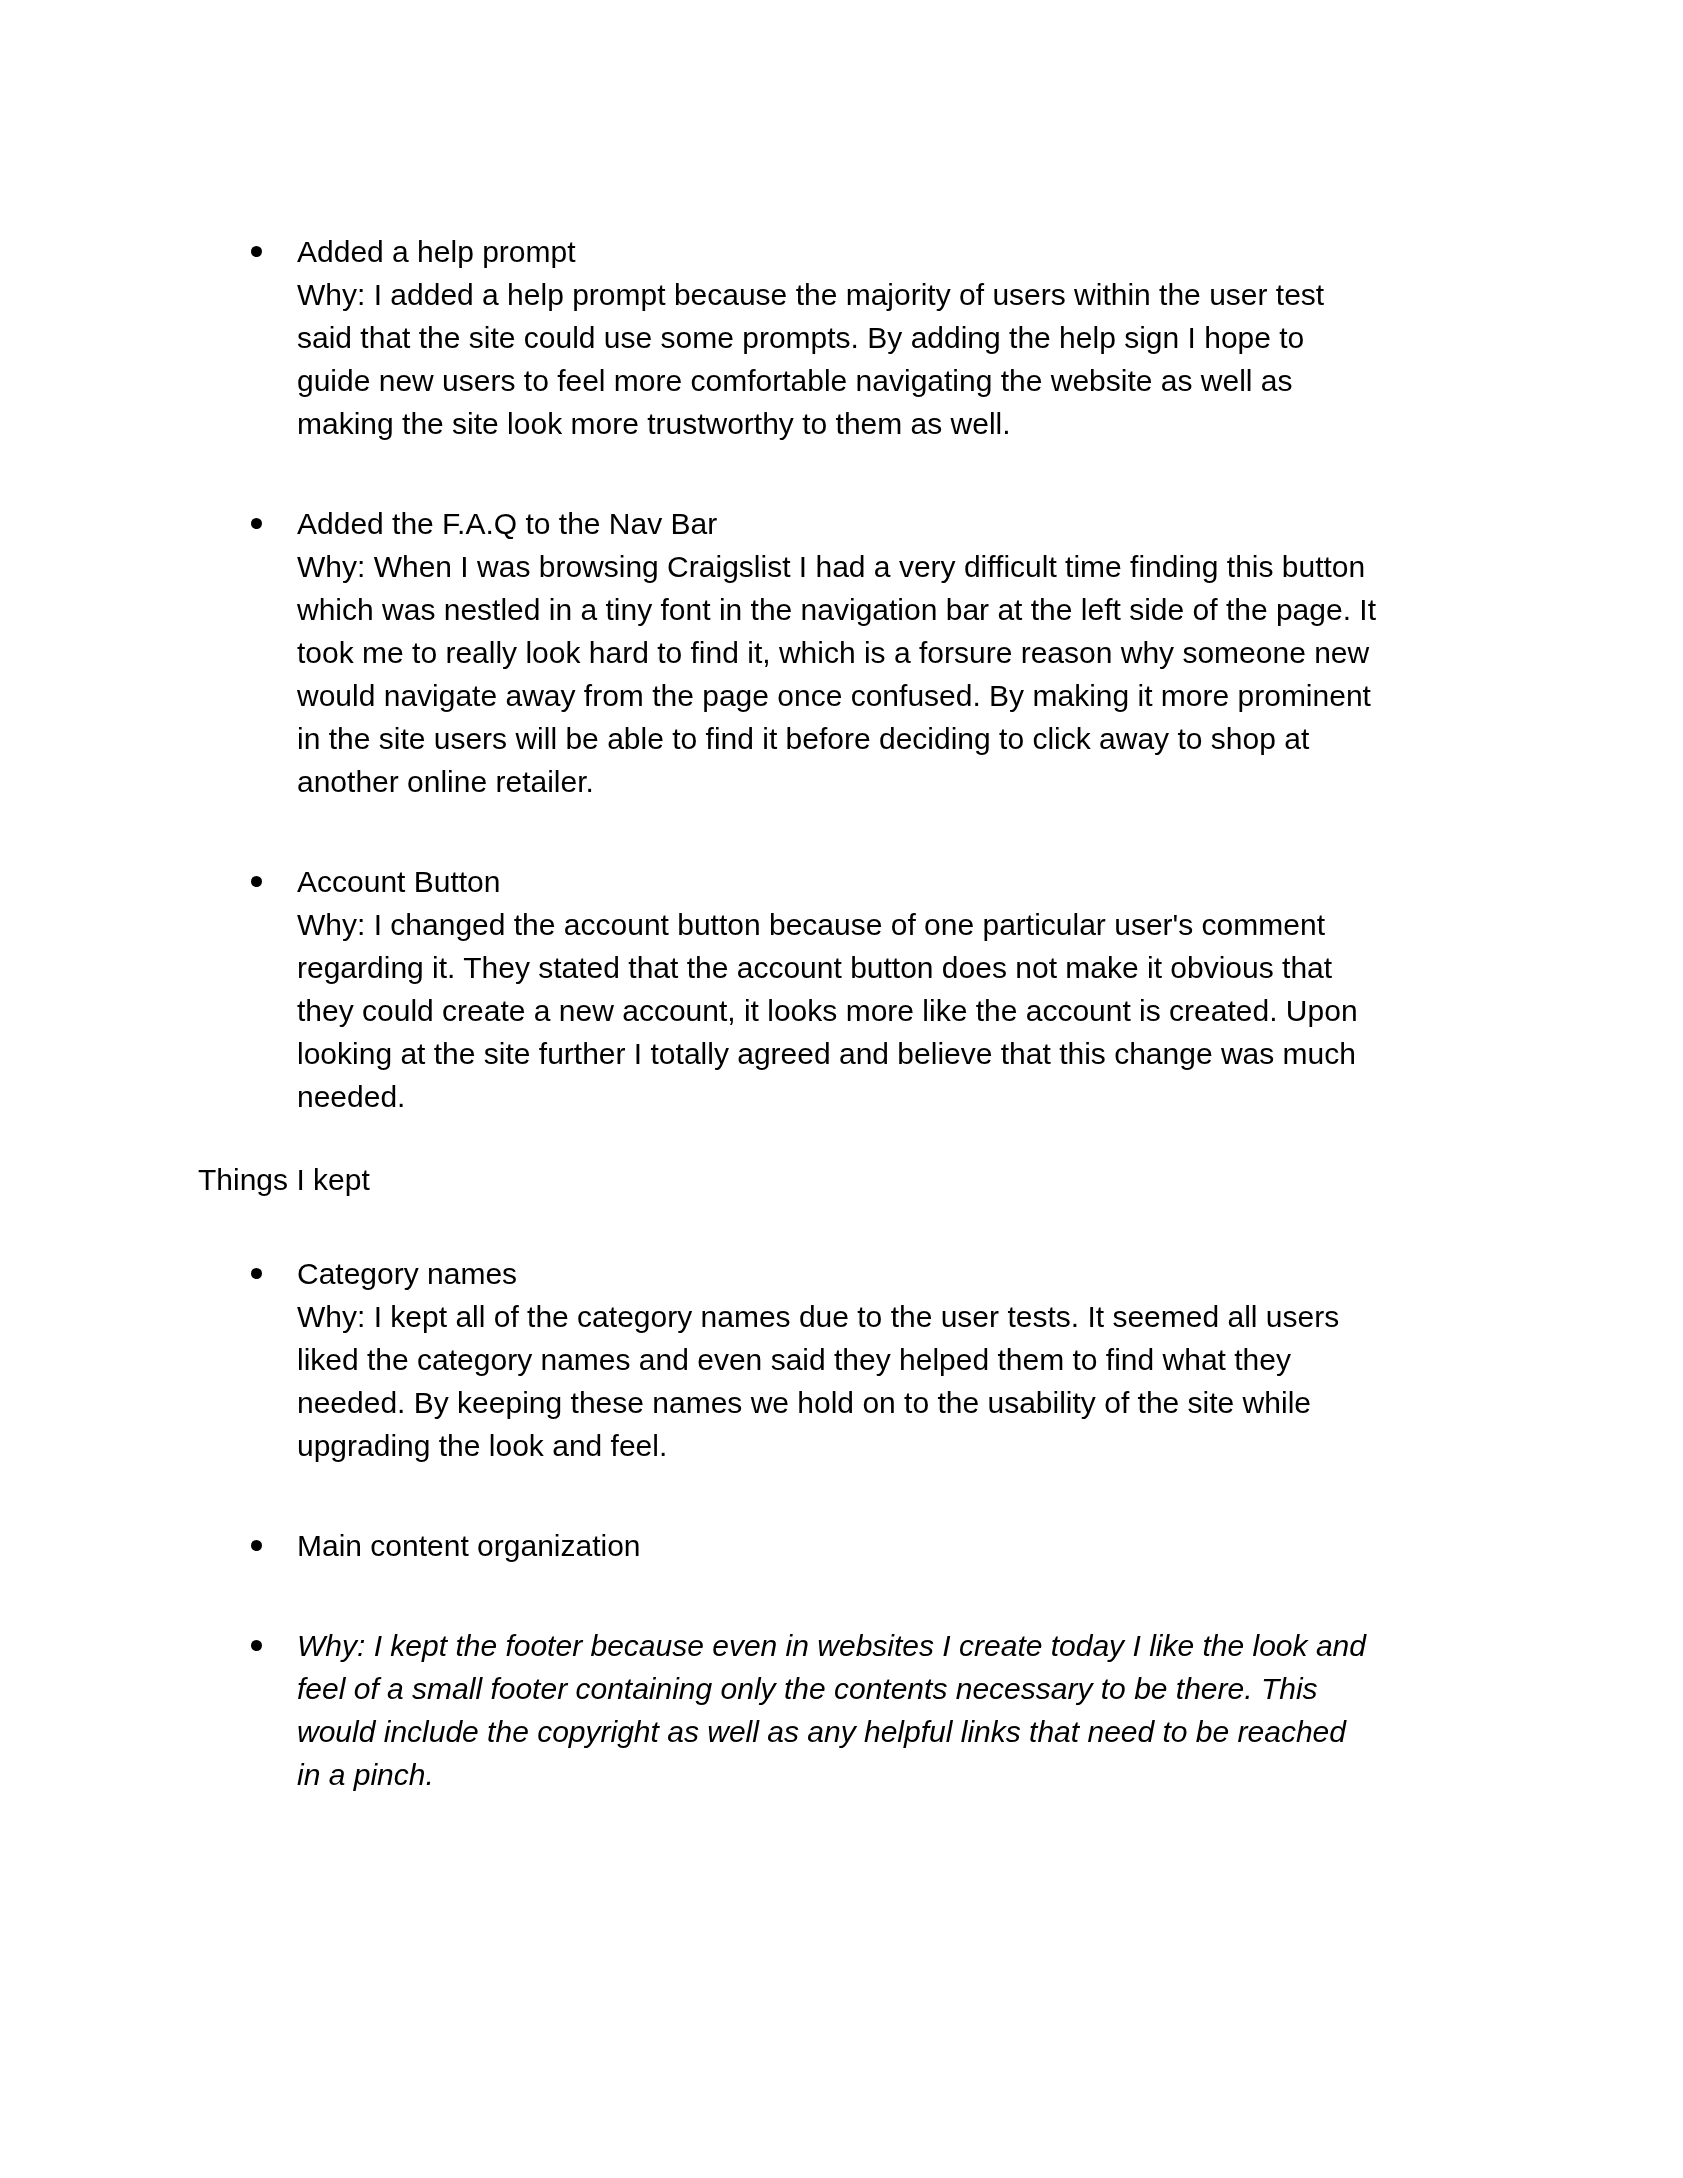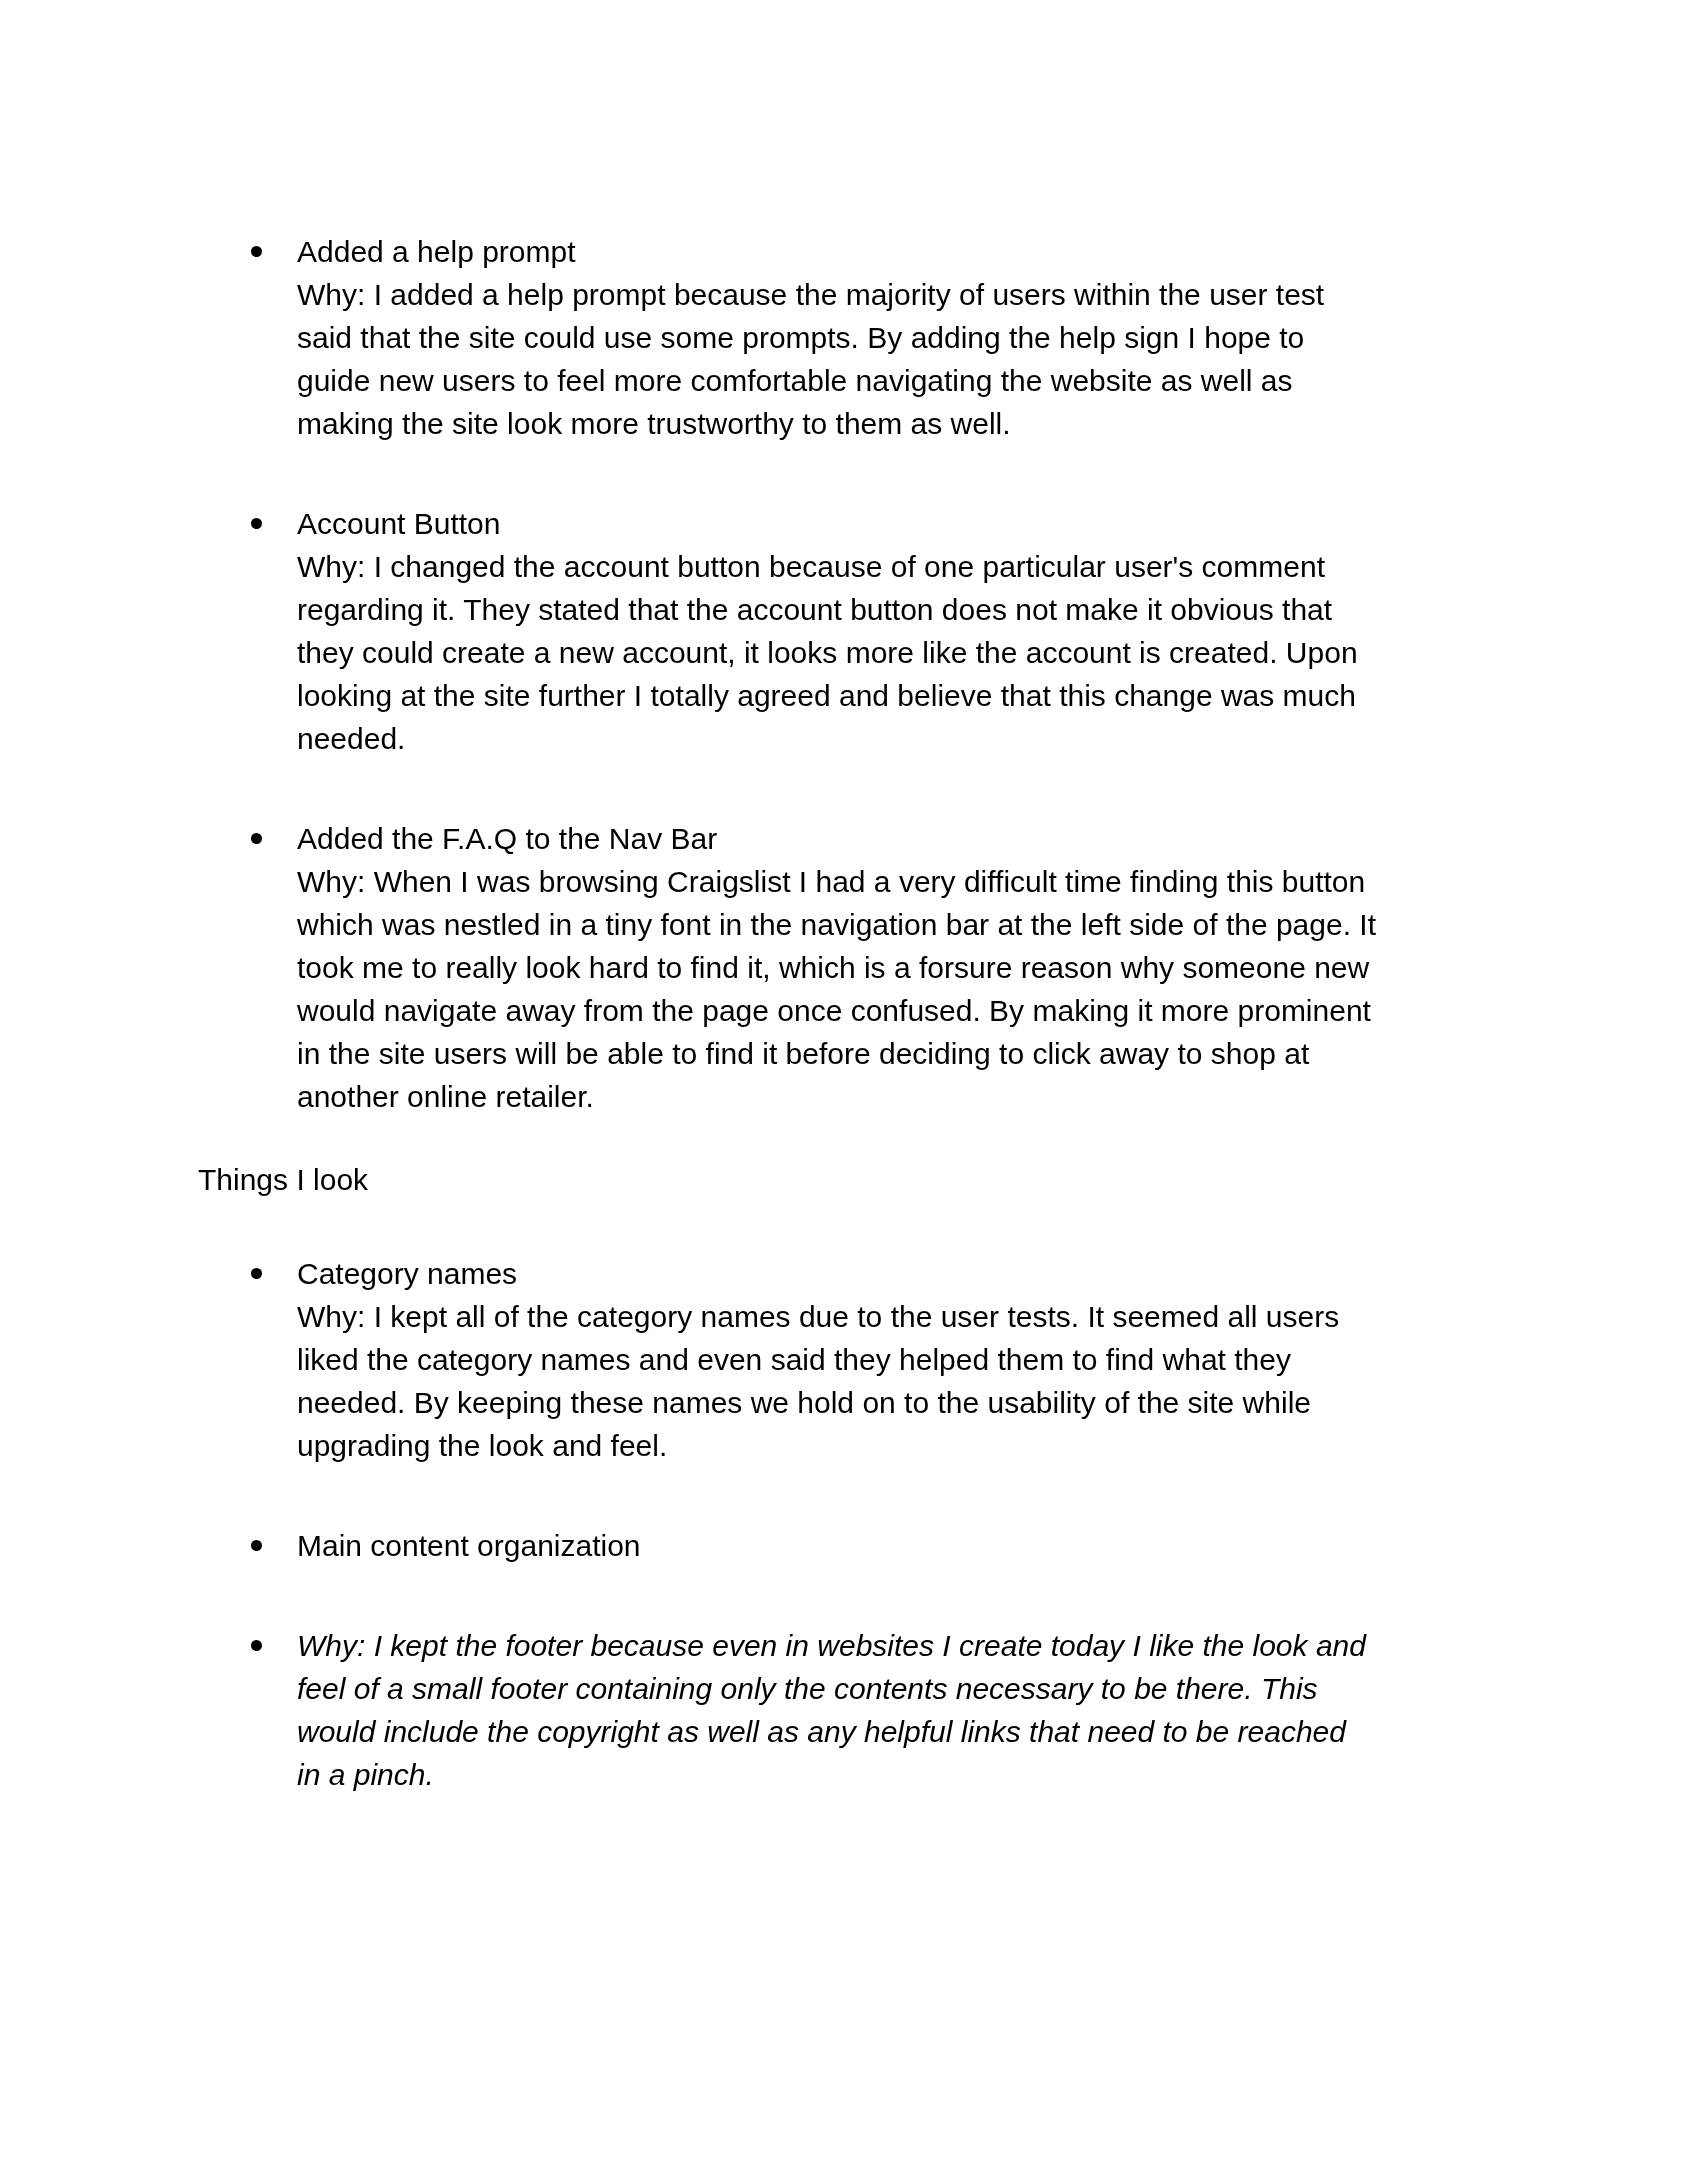--- a/index.html
+++ b/index.html
@@ -83,47 +83,47 @@
 guide new users to feel more comfortable navigating the website as well as
 making the site look more trustworthy to them as well.</span>
       </span>
     </li>
 
     <li class="doc-item">
       <span class="bullet-cell">
           <span class="bullet-dot"></span>
         </span>
       <span class="item-text">
-        <span class="item-title" style="display: block;">Account Button</span>
-        <span class="item-body" style="display: block;">Why: I changed the account button because of one particular user's comment
-regarding it. They stated that the account button does not make it obvious that
-they could create a new account, it looks more like the account is created. Upon
-looking at the site further I totally agreed and believe that this change was much
-needed.</span>
-      </span>
-    </li>
-
-    <li class="doc-item">
-      <span class="bullet-cell">
-          <span class="bullet-dot"></span>
-        </span>
-      <span class="item-text">
         <span class="item-title" style="display: block;">Added the F.A.Q to the Nav Bar</span>
         <span class="item-body" style="display: block;">Why: When I was browsing Craigslist I had a very difficult time finding this button
 which was nestled in a tiny font in the navigation bar at the left side of the page. It
 took me to really look hard to find it, which is a forsure reason why someone new
 would navigate away from the page once confused. By making it more prominent
 in the site users will be able to find it before deciding to click away to shop at
 another online retailer.</span>
       </span>
     </li>
 
+    <li class="doc-item">
+      <span class="bullet-cell">
+          <span class="bullet-dot"></span>
+        </span>
+      <span class="item-text">
+        <span class="item-title" style="display: block;">Account Button</span>
+        <span class="item-body" style="display: block;">Why: I changed the account button because of one particular user's comment
+regarding it. They stated that the account button does not make it obvious that
+they could create a new account, it looks more like the account is created. Upon
+looking at the site further I totally agreed and believe that this change was much
+needed.</span>
+      </span>
+    </li>
+
   </ul>
 
-  <p class="section-heading">Things I look</p>
+  <p class="section-heading">Things I kept</p>
 
   <ul class="doc-list">
 
     <li class="doc-item">
       <span class="bullet-cell">
           <span class="bullet-dot"></span>
         </span>
       <span class="item-text">
         <span class="item-title" style="display: block;">Category names</span>
         <span class="item-body" style="display: block;">Why: I kept all of the category names due to the user tests. It seemed all users

